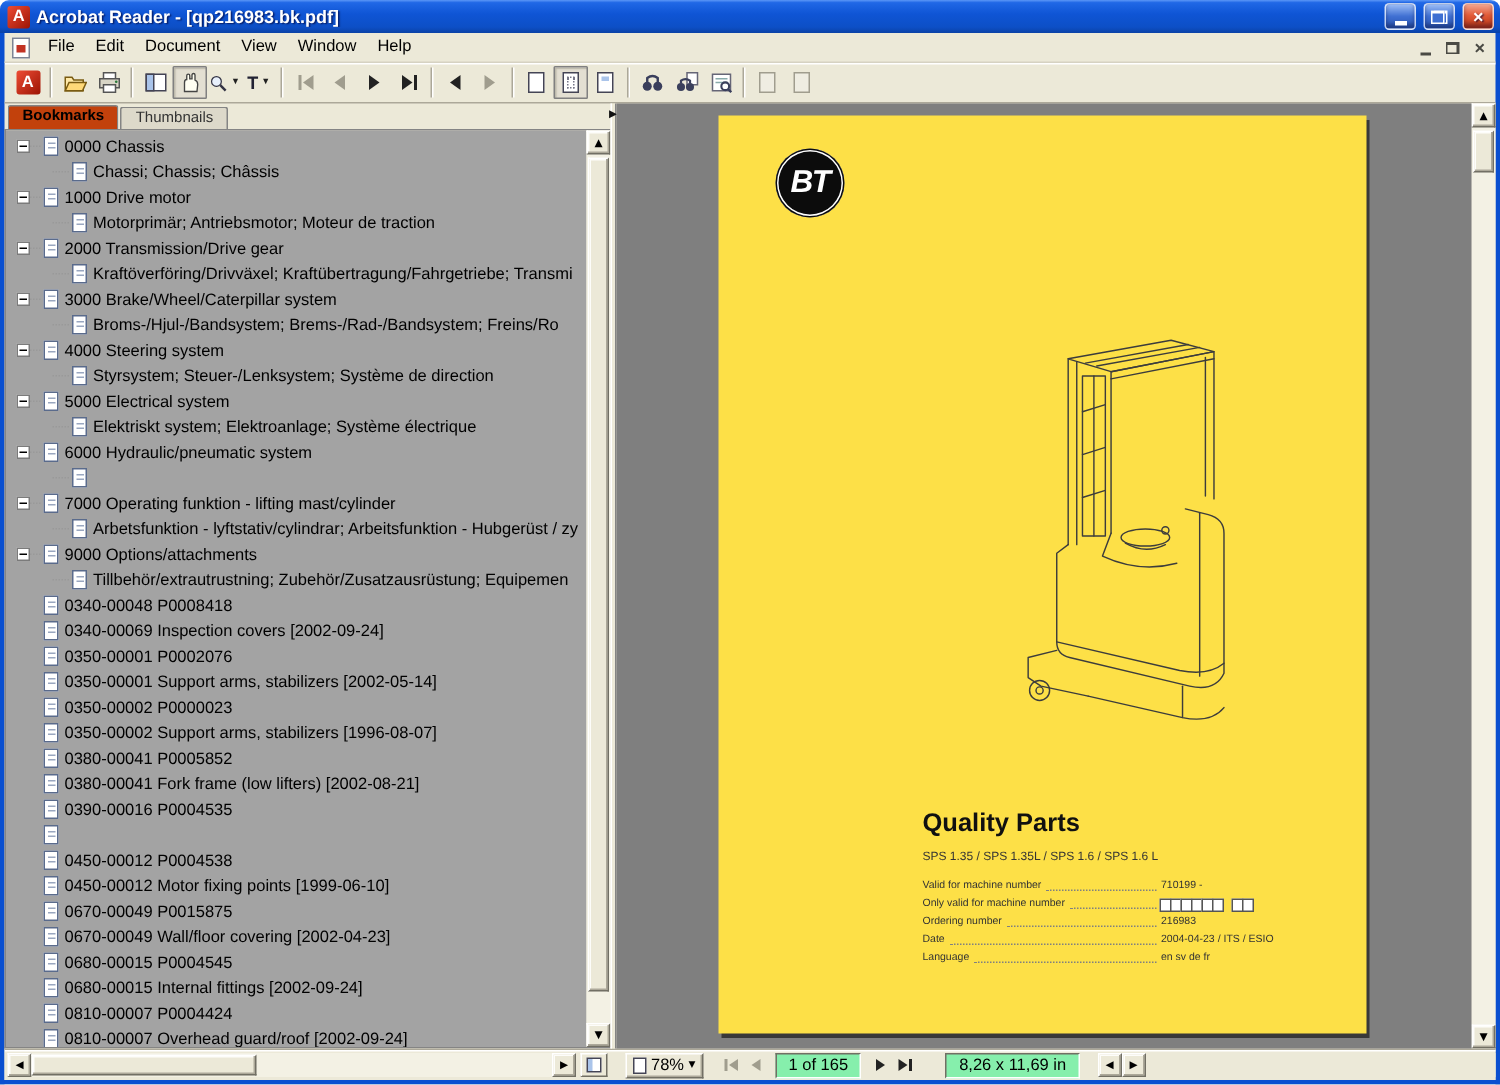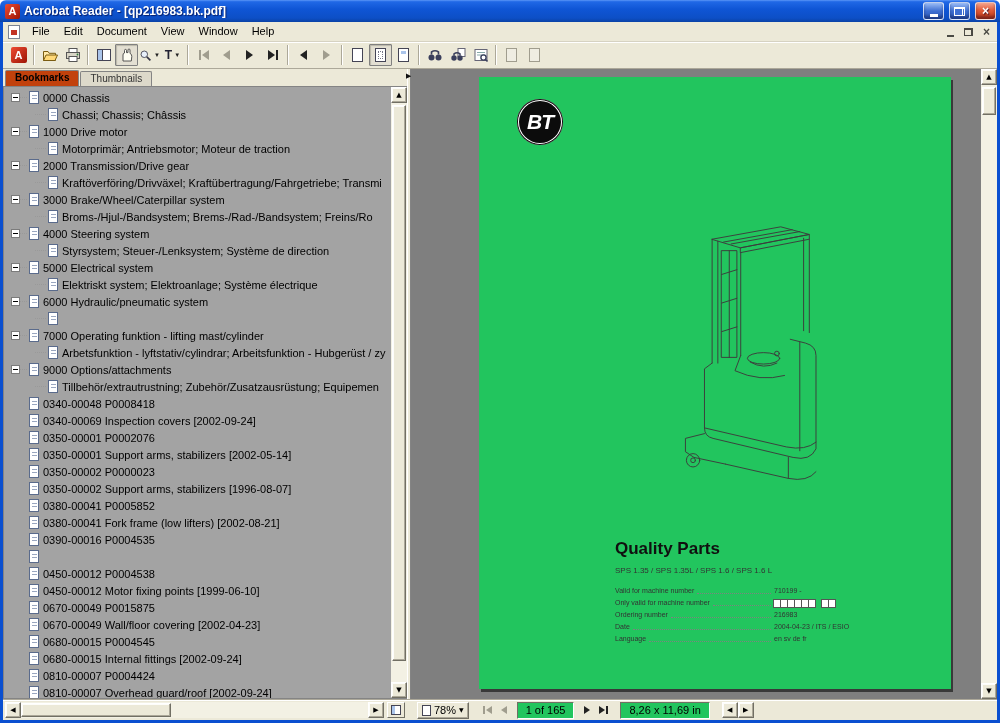--- a/index.html
+++ b/index.html
@@ -86,21 +86,21 @@
   .hscroll{display:flex;align-items:center;height:16px}
   .hscroll .sb-btn{width:16px;height:16px}
   .hscroll .sb-track{height:16px;background:#f3f1e4;display:flex;align-items:center}
   .hthumb{position:static;height:14px;margin:1px 0;width:150px}
 
   .splitter{width:4px;flex:none;background:var(--chrome,#ece9d8);border-left:1px solid #fff;border-right:1px solid #848484;position:relative;cursor:ew-resize}
   .splitter .collapse-ar{position:absolute;top:4px;left:-2px;font-size:7px;color:#111;line-height:1;font-family:"DejaVu Sans",sans-serif}
 
   .doc-area{flex:1;display:flex;min-width:0}
   .canvas{flex:1;background:var(--canvas-gray,#7f7f7f);overflow:hidden;position:relative}
-  .page{position:absolute;left:68px;top:8px;width:472px;height:612px;background:#22c55e;box-shadow:2px 3px 0 rgba(0,0,0,.55)}
+  .page{position:absolute;left:68px;top:8px;width:432px;height:612px;background:#fde047;box-shadow:2px 3px 0 rgba(0,0,0,.55)}
   .bt-logo{position:absolute;left:38px;top:22px;width:46px;height:46px;border-radius:50%;background:#0c0c0c;color:#fff;
     display:flex;align-items:center;justify-content:center;font-weight:bold;font-style:italic;font-size:21px;letter-spacing:-1px;
     box-shadow:inset 0 0 0 1px #0c0c0c,inset 0 0 0 2px #fff}
   .drawing{position:absolute;left:195px;top:142px;width:162px;height:292px}
   .qp-block{position:absolute;left:136px;top:462px;width:254px}
   .qp-title{font-size:17px;font-weight:bold;color:#101010}
   .qp-sub{font-size:8px;color:#333;margin-top:7px}
   .qp-fields{margin-top:11px}
   .qp-field{display:flex;align-items:flex-end;font-size:7px;line-height:10px;color:#333;margin-bottom:2px}
   .qp-label{white-space:nowrap;flex:none}
@@ -118,22 +118,22 @@
   .mini-btn .mpane::after{content:"";position:absolute;left:0;top:0;bottom:0;width:3px;background:#aac4ea}
   .sb-right{flex:1;display:flex;align-items:center;padding-left:10px;min-width:0}
   .zoomctl{display:flex;align-items:center;gap:3px;height:17px;padding:0 4px;margin-right:10px;background:var(--chrome,#ece9d8);
     border:1px solid;border-color:#fff #716f64 #716f64 #fff;box-shadow:inset -1px -1px 0 #aca899}
   .zpage{width:9px;height:11px;background:#fff;border:1px solid #445}
   .zdd{font-size:6px;line-height:1;font-family:"DejaVu Sans",sans-serif}
   .snav{width:17px;height:16px;display:flex;align-items:center;justify-content:center;gap:1px}
   .snav .t-r{width:0;height:0;border-top:4px solid transparent;border-bottom:4px solid transparent;border-left:6px solid #222}
   .snav .t-l{width:0;height:0;border-top:4px solid transparent;border-bottom:4px solid transparent;border-right:6px solid #222}
   .snav .b{width:2px;height:8px;background:#222}.snav.dim .t-l{border-right-color:#a09d8e}.snav.dim .b{background:#a09d8e}
-  .pbox,.sizebox{height:17px;display:flex;align-items:center;padding:0 8px;background:#22c55e;border:1px solid;border-color:#716f64 #fff #fff #716f64;margin:0 4px;white-space:nowrap}
-  .sizebox{margin-left:8px}
+  .pbox,.sizebox{height:17px;display:flex;align-items:center;padding:0 8px;background:#86efac;border:1px solid;border-color:#716f64 #fff #fff #716f64;margin:0 4px;white-space:nowrap}
+  .sizebox{margin-left:18px}
   .dochs{flex:1;display:flex;align-items:center;margin-left:8px;min-width:0}
   .dochs .sb-track{flex:1;height:16px}
   .corner{width:16px;height:16px;flex:none;background:var(--chrome,#ece9d8)}
 </style>
 </head>
 <body>
 
 <div class="window">
 
   <div class="titlebar">

